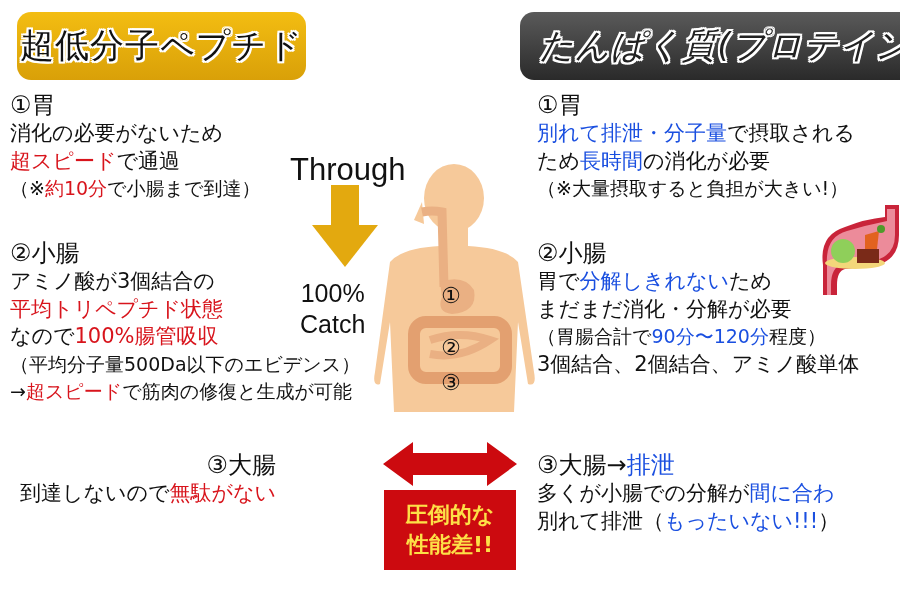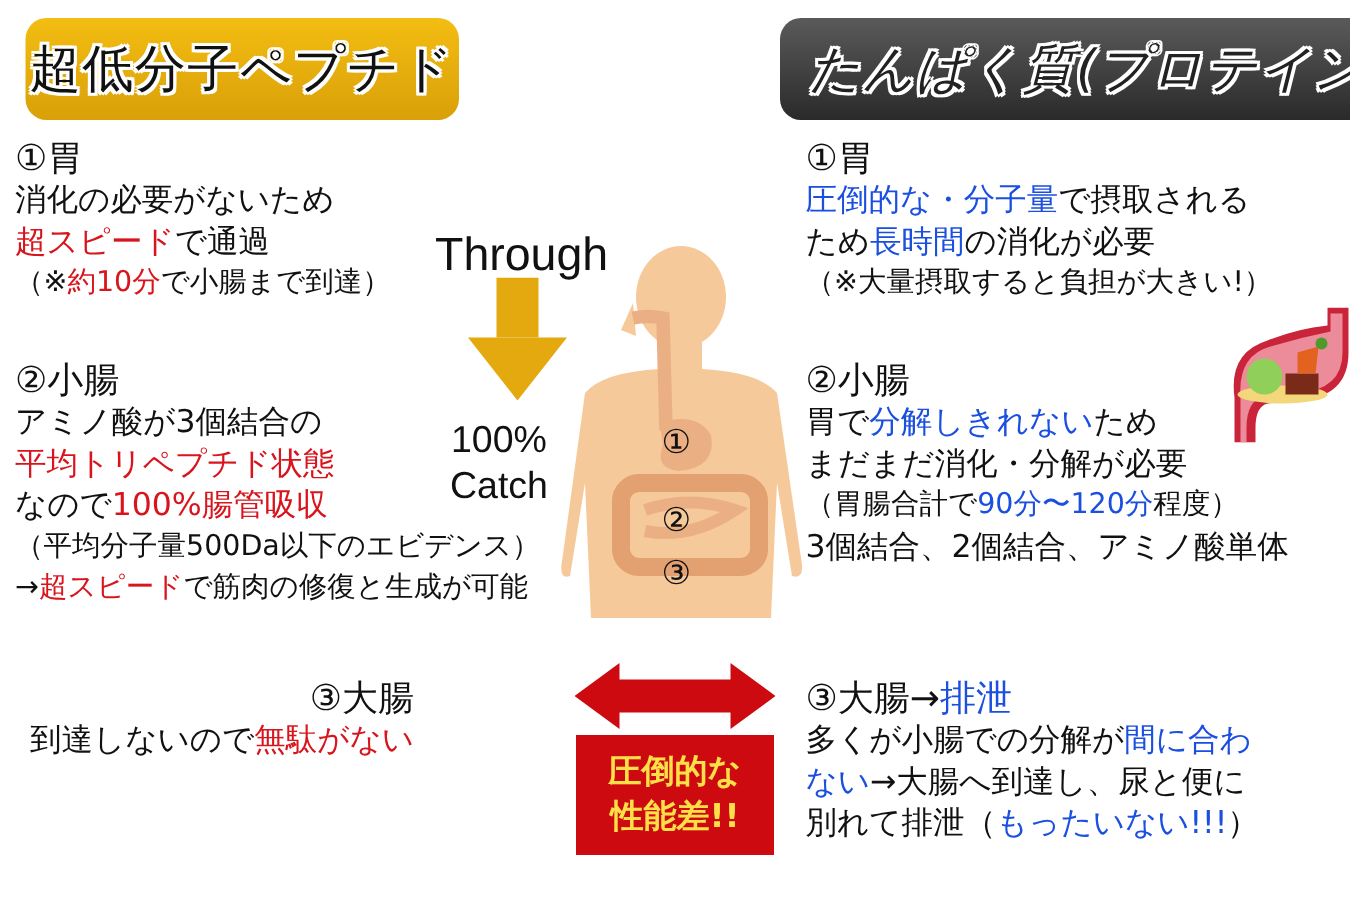--- a/index.html
+++ b/index.html
@@ -90,21 +90,21 @@
 <svg class="dbl-arrow" width="134" height="44" viewBox="0 0 134 44">
   <polygon points="0,22 30,0 30,11 104,11 104,0 134,22 104,44 104,33 30,33 30,44" fill="#cc0a0f"></polygon>
 </svg>
 <div class="perf-box">
   <div>圧倒的な</div>
   <div>性能差!!</div>
 </div>
 
 <div class="block" style="left:537px;top:90px;">
   <div class="h">①胃</div>
-  <div><span class="blue">圧倒的な・分子量</span><span>で摂取される</span></div>
+  <div><span class="blue">別れて排泄・分子量</span><span>で摂取される</span></div>
   <div><span>ため</span><span class="blue">長時間</span><span>の消化が必要</span></div>
   <div class="note">（※大量摂取すると負担が大きい!）</div>
 </div>
 
 <svg class="stomach" width="85" height="90" viewBox="0 0 85 90">
   <path d="M70,0 L84,0 L84,30 Q84,60 50,62 L30,64 Q22,66 22,80 L22,90 L8,90 L8,60 Q4,30 30,22 Q50,14 70,12 Z" fill="#c9243a"></path>
   <path d="M72,4 L80,4 L80,30 Q80,55 50,57 L28,59 Q16,62 16,80 L16,90 L12,90 L12,60 Q10,32 32,26 Q52,20 72,16 Z" fill="#ec8b9a"></path>
   <ellipse cx="40" cy="58" rx="30" ry="6" fill="#f3d77a"></ellipse>
   <circle cx="28" cy="46" r="12" fill="#8fcf5a"></circle>
   <rect x="42" y="44" width="22" height="14" fill="#7a2a18"></rect>
@@ -116,15 +116,14 @@
   <div class="h">②小腸</div>
   <div><span>胃で</span><span class="blue">分解しきれない</span><span>ため</span></div>
   <div>まだまだ消化・分解が必要</div>
   <div class="note"><span>（胃腸合計で</span><span class="blue">90分〜120分</span><span>程度）</span></div>
   <div>3個結合、2個結合、アミノ酸単体</div>
 </div>
 
 <div class="block" style="left:537px;top:450px;">
   <div class="h"><span>③大腸→</span><span class="blue">排泄</span></div>
   <div><span>多くが小腸での分解が</span><span class="blue">間に合わ</span></div>
-  <div><span class="blue">ない</span><span>→大腸へ到達し、尿と便に</span></div>
   <div><span>別れて排泄（</span><span class="blue">もったいない!!!</span><span>）</span></div>
 </div>
 
 </body></html>

